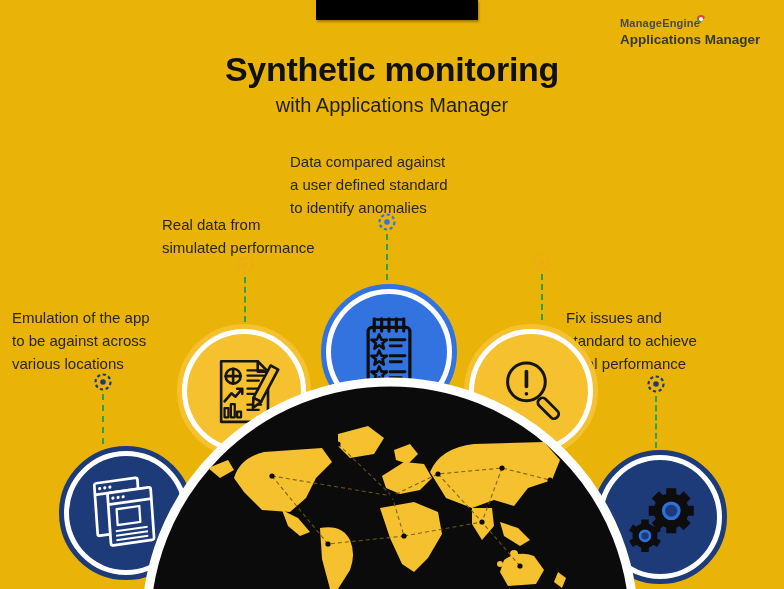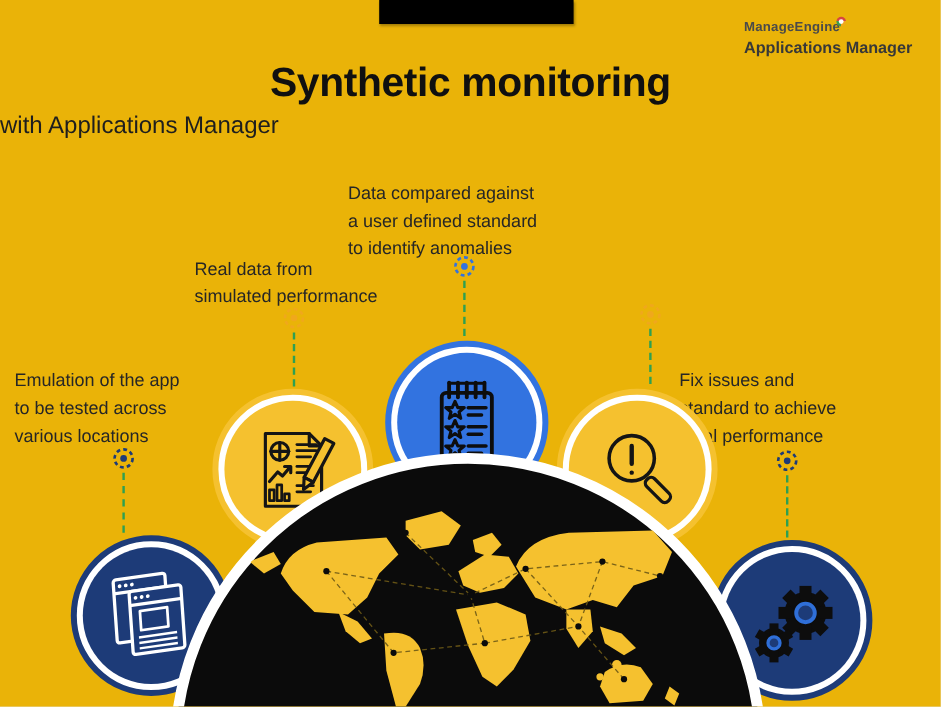--- a/index.html
+++ b/index.html
@@ -12,21 +12,21 @@
   .brand{position:absolute;left:620px;top:12px;width:160px;line-height:1.25;}
   .brand-company{font-size:11px;font-weight:bold;color:#4a4a4a;letter-spacing:.2px;}
   .brand-swirl{display:inline-block;width:8px;height:8px;border-radius:50%;
       background:conic-gradient(#d64541 0 22%,#f0a81c 22% 50%,#3f9c4c 50% 78%,#d64541 78% 100%);
       position:relative;top:-4px;margin-left:-3px;}
   .brand-swirl i{position:absolute;left:2px;top:2px;width:4px;height:4px;background:#fff;border-radius:50%;}
   .brand-product{font-size:13.5px;font-weight:bold;color:#383838;}
   
   .title{position:absolute;left:0;top:50px;width:784px;text-align:center;
          font-size:34px;font-weight:700;color:#101010;letter-spacing:-.3px;}
-  .subtitle{position:absolute;left:0;top:94px;width:784px;
+  .subtitle{position:absolute;left:0;top:94px;width:784px;text-align:center;
          font-size:20px;color:#1e1e1e;}
   
   .step-label{position:absolute;width:190px;text-align:left;font-size:15px;line-height:23px;
          color:#262626;white-space:pre-line;z-index:2;}
   .l1{left:12px;top:306px}.l2{left:162px;top:213px}.l3{left:290px;top:150px}
   .l4{left:447px;top:188px}.l5{left:566px;top:306px}
   
   .marker{position:absolute;width:22px;height:22px;z-index:2;}
   .m-navy{color:#1d3b78}.m-gold{color:#f0a81c}.m-blue{color:#3273e0}
   .m1{left:92px;top:371px}.m2{left:234px;top:254px}.m3{left:376px;top:211px}
@@ -57,21 +57,21 @@
 
   <div class="brand">
     <span class="brand-company">ManageEngine</span><span class="brand-swirl"><i></i></span>
     <div class="brand-product">Applications Manager</div>
   </div>
 
   <div class="title">Synthetic monitoring</div>
   <div class="subtitle">with Applications Manager</div>
 
   <div class="step-label l1">Emulation of the app
-to be tested across
+to be against across
 various locations</div>
   <div class="step-label l2">Real data from
 simulated performance</div>
   <div class="step-label l3">Data compared against
 a user defined standard
 to identify anomalies</div>
   <div class="step-label l5">Fix issues and
 standard to achieve
 ideal performance</div>
 

